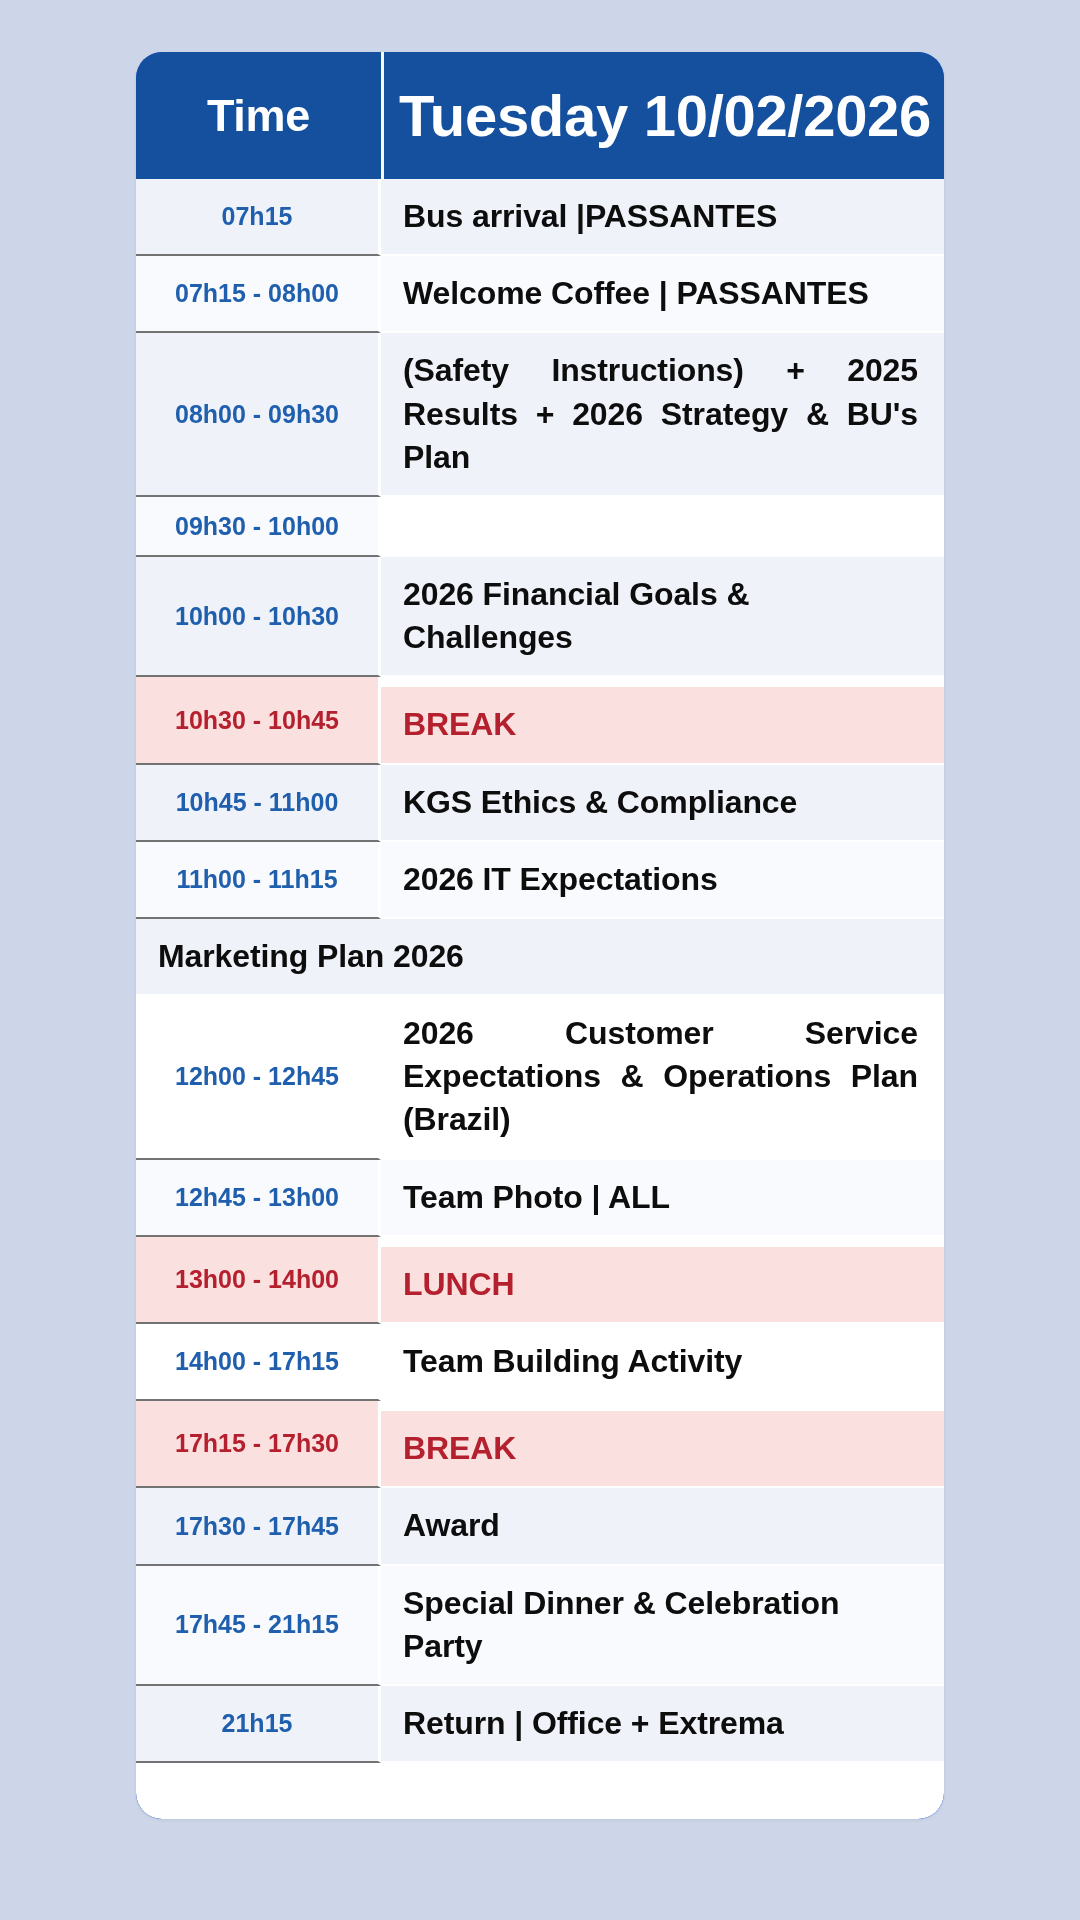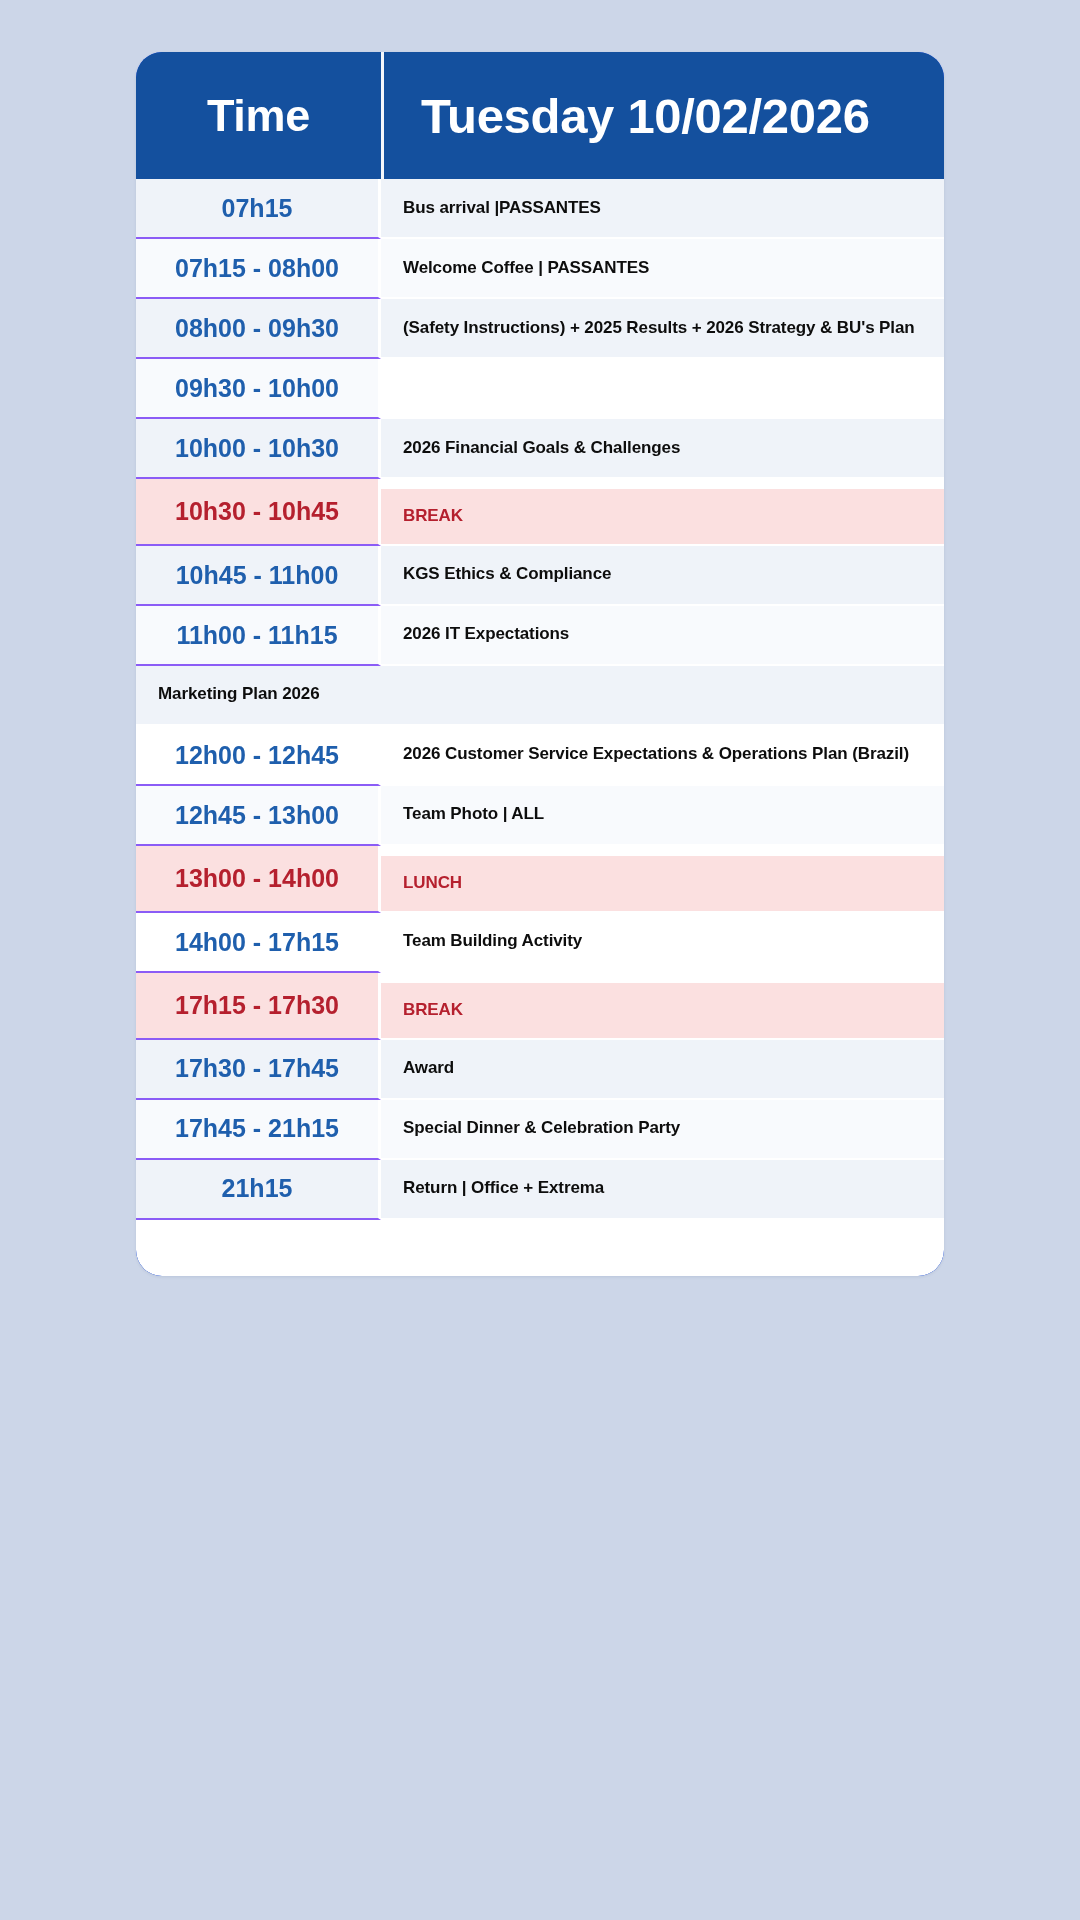--- a/index.html
+++ b/index.html
@@ -51,23 +51,22 @@
   }
   .hcell-time {
     width: 245px;
     flex: 0 0 245px;
     font-size: 45px;
     border-right: 3px solid #f4f7fb;
   }
   .hcell-day {
     flex: 1 1 auto;
     justify-content: flex-start !important;
-    padding-left: 8px;
-    font-size: 49px;
-    margin-left: 29px;
+    padding-left: 15px;
+    font-size: 58px;
   }
 
   
   .table-body {
     display: block;
     background: #ffffff;
   }
   .row {
     display: flex;
     align-items: stretch;
@@ -80,27 +79,27 @@
   }
   .cell-time {
     width: 245px;
     flex: 0 0 245px;
     justify-content: center;
     text-align: center;
     font-size: 25px;
     font-weight: bold;
     color: #1f5fad;
     border-right: 3px solid #ffffff;
-    border-bottom: 2px solid #8b5cf6;
+    border-bottom: 2px solid #737373;
     padding: 14px 6px;
     line-height: 1.15;
   }
   .cell-activity {
     flex: 1 1 auto;
-    font-size: 17px;
+    font-size: 32px;
     font-weight: bold;
     color: #0d0d0d;
     padding: 16px 26px 16px 22px;
     border-bottom: 2px solid #ffffff;
     line-height: 1.35;
     text-align: justify;
     text-justify: inter-word;
     letter-spacing: -0.1px;
   }
 

